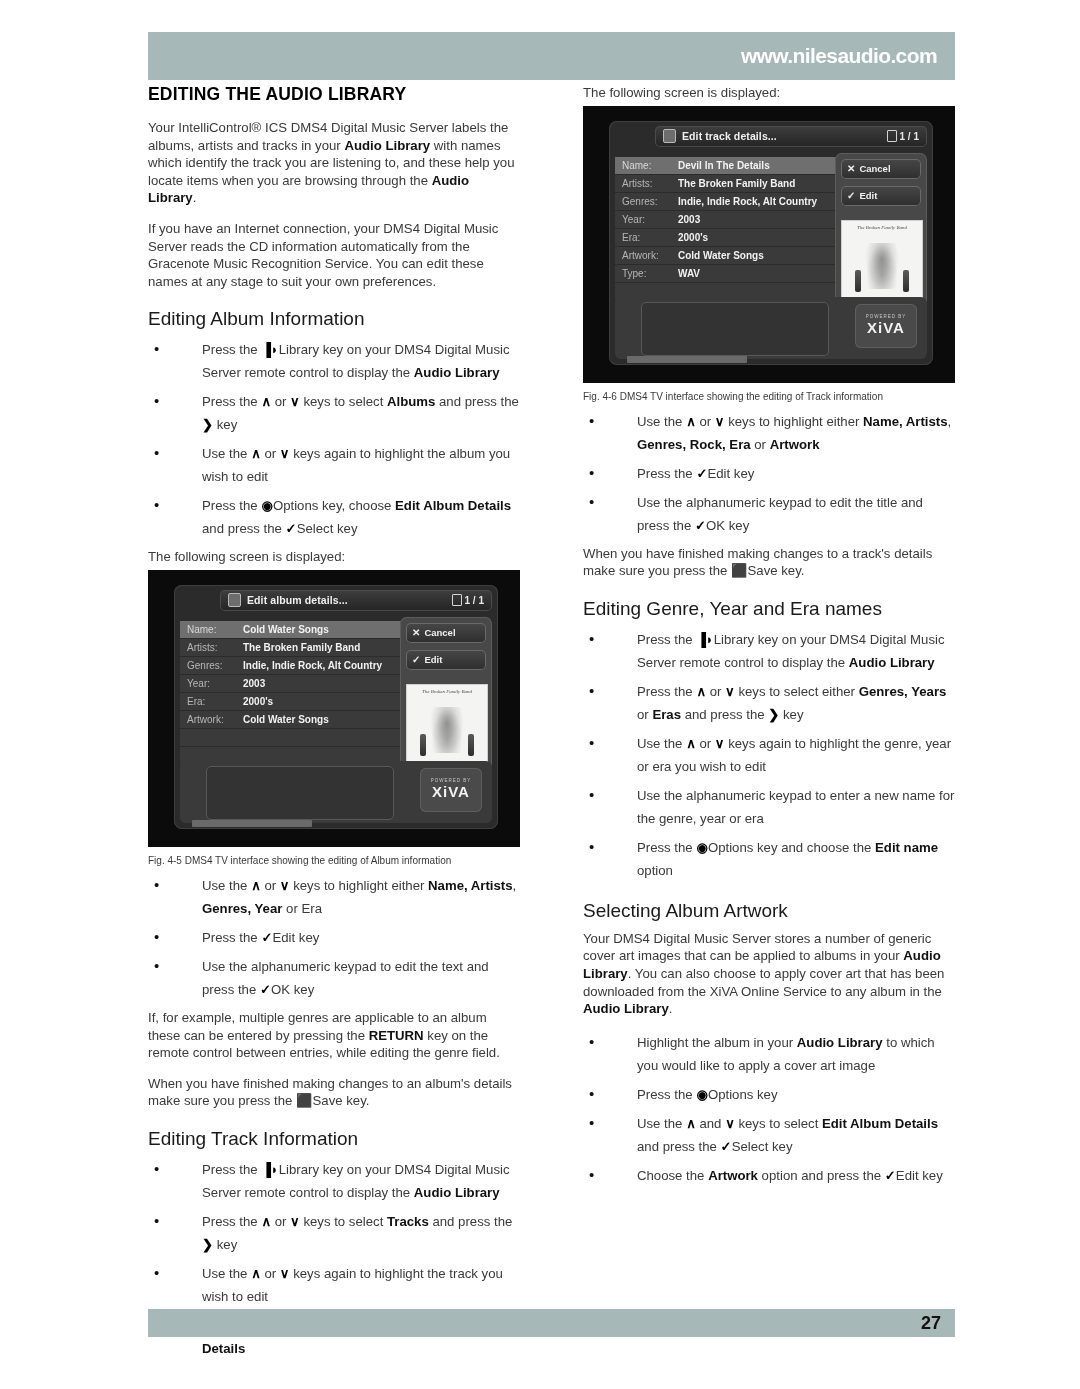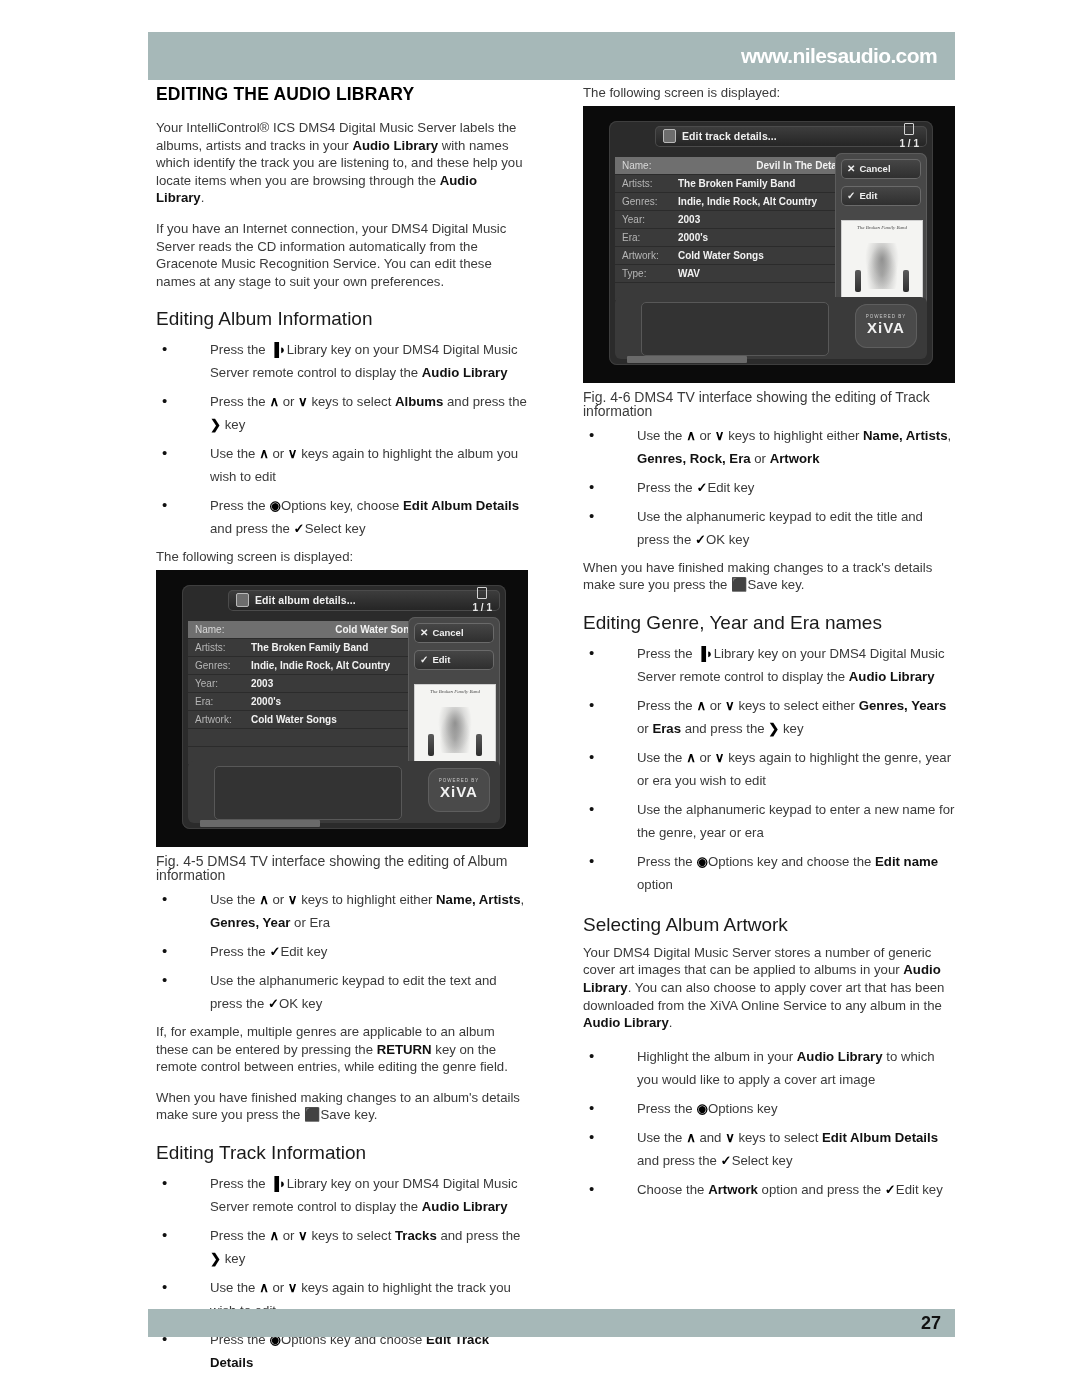--- a/index.html
+++ b/index.html
@@ -45,21 +45,21 @@
     font-size: 18px;
     font-weight: bold;
   }
 
   
   .column {
     position: absolute;
     top: 84px;
     width: 372px;
   }
-  #left-column  { left: 156px; }
+  #left-column  { left: 148px; }
   #right-column { left: 583px; }
 
   h1.page-title {
     font-size: 17.5px;
     font-weight: bold;
     letter-spacing: 0.2px;
     margin: 0 0 14px 0;
     color: #000;
   }
 
@@ -72,21 +72,21 @@
 
   p.body-text {
     font-size: 13.2px;
     line-height: 17.6px;
     margin: 0 0 13px 0;
     color: #3a3a3a;
   }
   p.body-text.tight { margin-bottom: 4px; }
 
   p.caption {
-    font-size: 14px;
+    font-size: 10px;
     line-height: 14px;
     margin: 7px 0 6px 0;
     color: #3a3a3a;
   }
 
   
   ul.bullets {
     list-style: none;
     margin: 0 0 8px 0;
     padding: 0;
@@ -158,21 +158,20 @@
     letter-spacing: 0.1px;
   }
   .tv-pagecount {
     margin-left: auto;
     color: #e8e8e8;
     font-size: 10px;
     font-weight: bold;
     display: flex;
     align-items: center;
     gap: 3px;
-    flex-direction: column;
   }
   .page-ico {
     width: 8px; height: 10px;
     border: 1px solid #d4d4d4;
     border-radius: 1px;
     display: inline-block;
   }
 
   .tv-fieldlist {
     position: absolute;
@@ -183,21 +182,21 @@
   .tv-row {
     display: flex;
     height: 17px;
     align-items: center;
     background: #3a3a3a;
     margin-bottom: 1px;
     padding-left: 7px;
     box-sizing: border-box;
     font-size: 10px;
   }
-  .tv-row.selected { background: #6f6f6f; justify-content: space-between; }
+  .tv-row.selected { background: #6f6f6f; }
   .tv-row .lbl {
     width: 56px;
     color: #b6b6b6;
     flex: none;
   }
   .tv-row.selected .lbl { color: #d8d8d8; }
   .tv-row .val {
     color: #f2f2f2;
     font-weight: bold;
   }
@@ -289,21 +288,21 @@
     border-radius: 5px;
     background: #333333;
   }
   .tv-xiva {
     position: absolute;
     right: 10px;
     top: 7px;
     width: 62px;
     height: 44px;
     background: #4a4a4a;
-    border-radius: 12px;
+    border-radius: 6px;
     box-shadow: inset 0 0 0 1px #5e5e5e;
     text-align: center;
   }
   .tv-xiva .pw {
     color: #c9c9c9;
     font-size: 4.5px;
     letter-spacing: 1px;
     margin-top: 10px;
   }
   .tv-xiva .xv {

